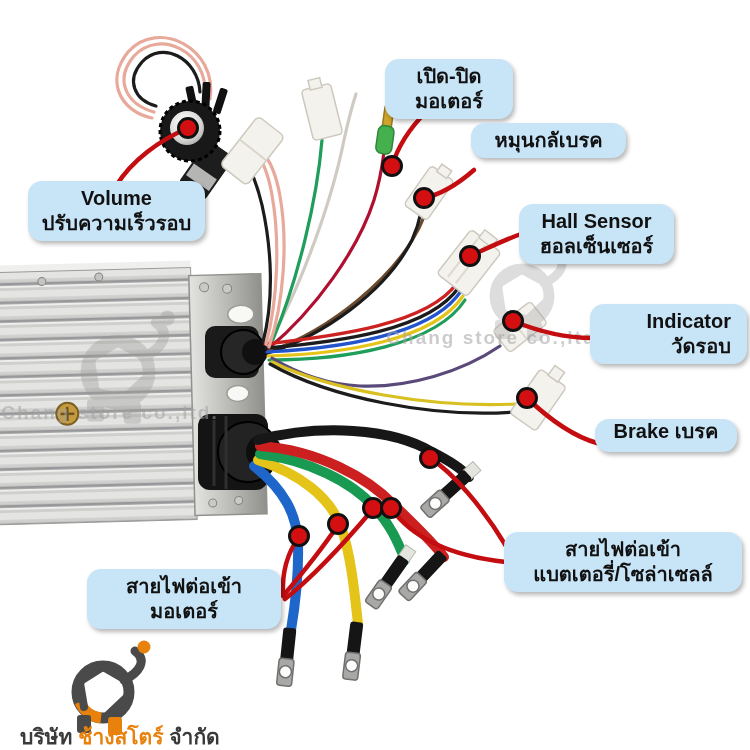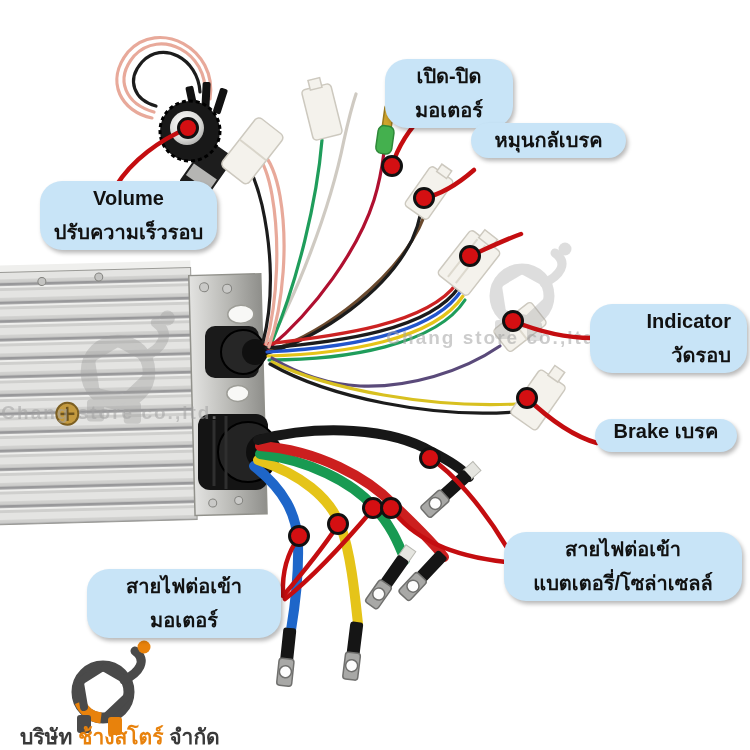--- a/index.html
+++ b/index.html
@@ -2,27 +2,27 @@
 <html style="--background: #ffffff; --callout_line: #c40d10; --callout_dot: #d40f12; --label_bg: #c8e4f7; --label_text: #111111; --brand_orange: #e8820c; --watermark_gray: #9b9b9b; --phase_blue: #1e66c9; --phase_yellow: #e5c419; --phase_green: #189a52; --battery_red: #cc1f1f; --battery_black: #171717; --signal_salmon: #e8a99a; --signal_gray: #cfcac2; --signal_green: #1f9d5b; --signal_crimson: #b01030; --signal_brown: #6b4a2e; --signal_purple: #5a4a7a; --signal_black: #1c1c1c; --signal_blue: #2255cc; --signal_yellow_green: #d8c020; --signal_red: #cc2222;"><head>
 <meta charset="utf-8">
 <style>
   html,body{margin:0;padding:0;}
   body{font-family:"Liberation Sans","DejaVu Sans",sans-serif;background:#fff;}
   #canvas{position:relative;width:750px;height:750px;background:var(--background,#fff);overflow:hidden;}
   #scene{position:absolute;left:0;top:0;}
   .callout{
     position:absolute;
     background:var(--label_bg,#c8e4f7);
-    border-radius:22px;
+    border-radius:14px;
     padding:5px 16px;
     display:flex;flex-direction:column;align-items:center;justify-content:center;
     font-weight:bold;font-size:20px;line-height:1.25;
     color:var(--label_text,#111);
     box-shadow:2px 3px 4px rgba(0,0,0,.28);
-    white-space:nowrap;text-align:center;gap:9px;
+    white-space:nowrap;text-align:center;
   }
   .wm-text{font-size:19px;letter-spacing:2px;font-weight:bold;fill:#a3a3a3;opacity:.55;}
   #footer-text{position:absolute;left:20px;top:720px;font-weight:bold;font-size:21px;color:#3a3a3a;}
   #footer-text .brand{color:var(--brand_orange,#e8820c);}
   .wire{fill:none;stroke-linecap:round;}
 </style>
 </head>
 <body>
 
 <div id="canvas">
@@ -239,30 +239,34 @@
       <line x1="2" y1="-24" x2="21" y2="-13"></line>
     </g>
     <path d="M21,-12 C36,-19 45,-32 32,-41" fill="none" stroke="#4a4a4a" stroke-width="9" stroke-linecap="round"></path>
     <circle cx="41" cy="-45" r="6.5" fill="#e8820c"></circle>
     <circle cx="12" cy="-4" r="2.5" fill="#ffffff"></circle>
     <rect x="-26" y="23" width="14" height="18" rx="3" fill="#4a4a4a"></rect>
     <rect x="5" y="25" width="14" height="18" rx="3" fill="#e8820c"></rect>
   </g>
 </svg>
 
-<div class="callout" style="left:40px;top:181px;width:145px;">
+<div class="callout" style="left:28px;top:181px;width:145px;">
   <span>Volume</span>
   <span>ปรับความเร็วรอบ</span>
 </div>
 <div class="callout" style="left:385px;top:59px;width:96px;">
   <span>เปิด-ปิด</span>
   <span>มอเตอร์</span>
 </div>
 <div class="callout" style="left:471px;top:123px;width:123px;">
   <span>หมุนกลัเบรค</span>
+</div>
+<div class="callout" style="left:519px;top:204px;width:123px;">
+  <span>Hall Sensor</span>
+  <span>ฮอลเซ็นเซอร์</span>
 </div>
 <div class="callout" style="left:590px;top:304px;width:125px;align-items:flex-end;">
   <span>Indicator</span>
   <span>วัดรอบ</span>
 </div>
 <div class="callout" style="left:595px;top:419px;width:110px;padding-top:0;padding-bottom:8px;">
   <span>Brake เบรค</span>
 </div>
 <div class="callout" style="left:504px;top:532px;width:206px;">
   <span>สายไฟต่อเข้า</span>

